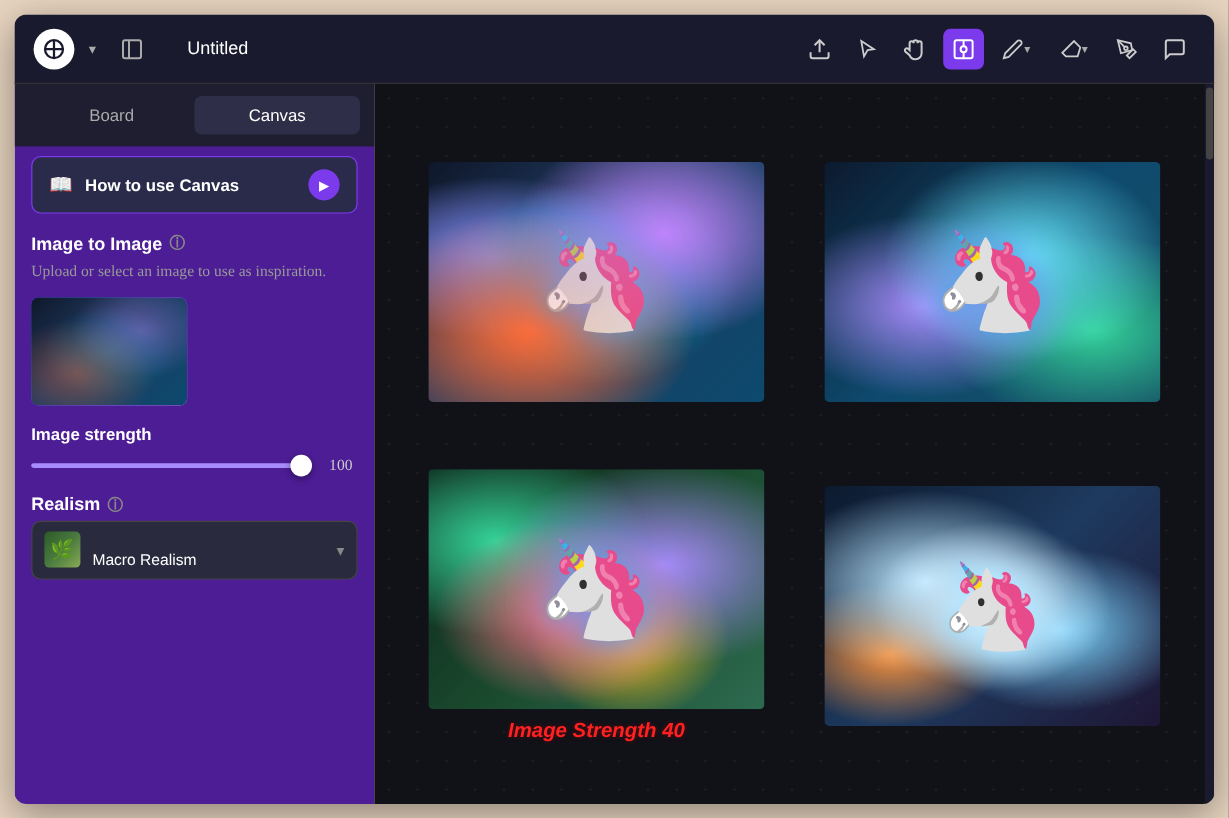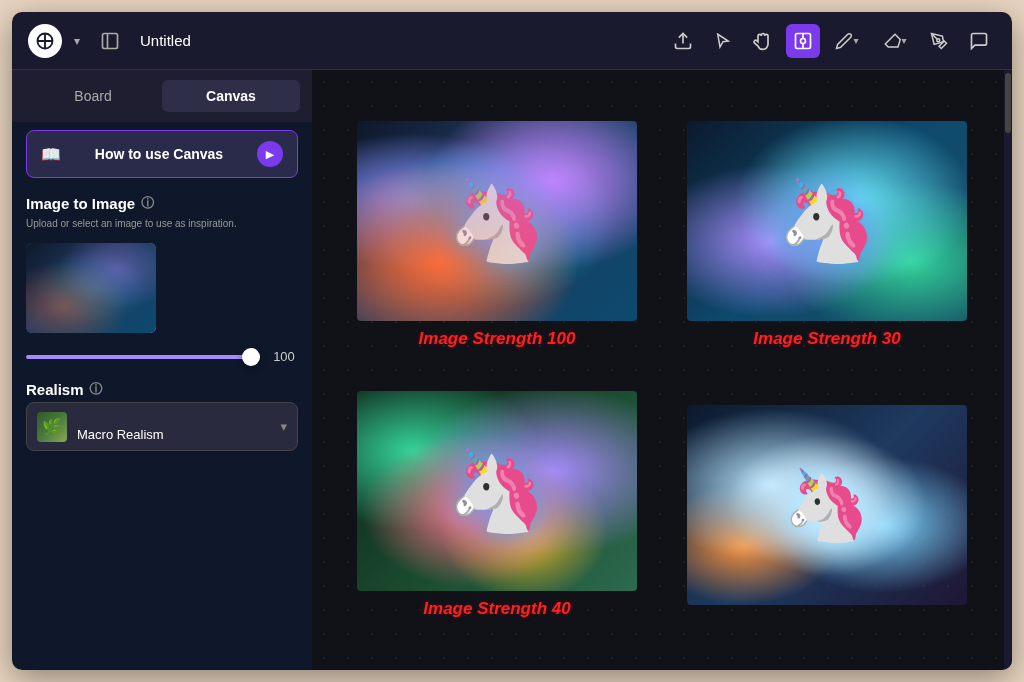--- a/index.html
+++ b/index.html
@@ -57,21 +57,21 @@
       justify-content: center;
       color: #aaa;
       font-size: 18px;
       cursor: pointer;
       margin-left: 4px;
     }
     .topbar-title {
       color: #fff;
       font-size: 15px;
       font-weight: 500;
-      margin-left: 4px;
+      margin-left: 20px;
     }
     .topbar-tools {
       margin-left: auto;
       display: flex;
       align-items: center;
       gap: 6px;
     }
     .tool-btn {
       width: 34px;
       height: 34px;
@@ -91,21 +91,21 @@
     }
     
     .main {
       display: flex;
       flex: 1;
       overflow: hidden;
     }
     
     .sidebar {
       width: 300px;
-      background: #0f172a;
+      background: #4c1d95;
       flex-shrink: 0;
       display: flex;
       flex-direction: column;
       overflow-y: auto;
       padding-bottom: 16px;
     }
     .sidebar::-webkit-scrollbar { width: 4px; }
     .sidebar::-webkit-scrollbar-track { background: #1e1e30; }
     .sidebar::-webkit-scrollbar-thumb { background: #444; border-radius: 2px; }
 
@@ -122,21 +122,21 @@
       border: none;
       background: transparent;
       color: #aaa;
       font-size: 14px;
       cursor: pointer;
       border-radius: 6px;
     }
     .tab-btn.active {
       background: #2e2e48;
       color: #fff;
-      font-weight: 700;
+      font-weight: 400;
     }
     
     .canvas-help-btn {
       margin: 8px 14px 16px;
       background: #2a2a4a;
       border: 1.5px solid #7c3aed;
       border-radius: 8px;
       display: flex;
       align-items: center;
       padding: 10px 14px;
@@ -145,21 +145,20 @@
     }
     .canvas-help-icon {
       color: #a78bfa;
       font-size: 16px;
     }
     .canvas-help-label {
       color: #fff;
       font-size: 14px;
       font-weight: 600;
       flex: 1;
-      text-align: center;
     }
     .canvas-help-play {
       width: 26px;
       height: 26px;
       border-radius: 50%;
       background: #7c3aed;
       display: flex;
       align-items: center;
       justify-content: center;
       color: #fff;
@@ -177,23 +176,24 @@
       display: flex;
       align-items: center;
       gap: 6px;
     }
     .section-title .info-icon {
       color: #888;
       font-size: 13px;
     }
     .section-desc {
       color: #999;
-      font-size: 10px;
+      font-size: 13px;
       line-height: 1.5;
       margin-bottom: 12px;
+      font-family: Liberation Serif, serif;
     }
     .thumbnail-preview {
       width: 130px;
       height: 90px;
       border-radius: 6px;
       background: linear-gradient(135deg, #0e4a6e 0%, #1a6b8a 30%, #8b5cf6 60%, #c084fc 100%);
       overflow: hidden;
       position: relative;
       display: flex;
       align-items: center;
@@ -212,20 +212,21 @@
     .slider-row {
       display: flex;
       align-items: center;
       gap: 10px;
     }
     .slider-value {
       color: #ccc;
       font-size: 13px;
       min-width: 28px;
       text-align: center;
+      font-family: Liberation Serif, serif;
     }
     input[type=range] {
       -webkit-appearance: none;
       flex: 1;
       height: 4px;
       background: linear-gradient(to right, #a78bfa 100%, #444 100%);
       border-radius: 2px;
       outline: none;
     }
     input[type=range]::-webkit-slider-thumb {
@@ -489,20 +490,21 @@
             radial-gradient(ellipse at 30% 70%, #ff6b3566 0%, transparent 50%),
             radial-gradient(ellipse at 70% 30%, #c084fc66 0%, transparent 45%),
             radial-gradient(ellipse at 50% 50%, #06b6d455 0%, transparent 60%),
             linear-gradient(135deg, #0f172a 0%, #1e3a5f 40%, #0c4a6e 100%);
             border-radius:6px;">
           </div>
         </div>
       </div>
 
       <div class="slider-section">
+        <div class="slider-label">Image strength</div>
         <div class="slider-row">
           <input type="range" min="0" max="100" value="100" style="flex: 1 1 0%; appearance: none; height: 4px; border-radius: 2px; background: linear-gradient(to right, rgb(167, 139, 250) 100%, rgb(68, 68, 68) 100%); outline: none; cursor: pointer;">
           <span class="slider-value">100</span>
         </div>
       </div>
 
       <div class="section">
         <div class="section-title">
           <span>Realism</span>
           <span class="info-icon">ⓘ</span>
@@ -520,28 +522,26 @@
 
         <div class="canvas-cell">
           <div class="canvas-img img-100">
             <div class="img-overlay">🦄</div>
             <div style="position:absolute;inset:0;
               background: radial-gradient(ellipse at 30% 70%, #ff6b3544 0%, transparent 50%),
               radial-gradient(ellipse at 70% 30%, #c084fc44 0%, transparent 45%),
               radial-gradient(ellipse at 20% 40%, #818cf844 0%, transparent 40%);
               pointer-events:none;"></div>
           </div>
-          <div class="img-label">Image Strength 100</div>
         </div>
 
         <div class="canvas-cell">
           <div class="canvas-img img-30">
             <div class="img-overlay">🦄</div>
           </div>
-          <div class="img-label">Image Strength 30</div>
         </div>
 
         <div class="canvas-cell">
           <div class="canvas-img img-20">
             <div class="img-overlay">🦄</div>
           </div>
           <div class="img-label">Image Strength 40</div>
         </div>
 
         <div class="canvas-cell">

